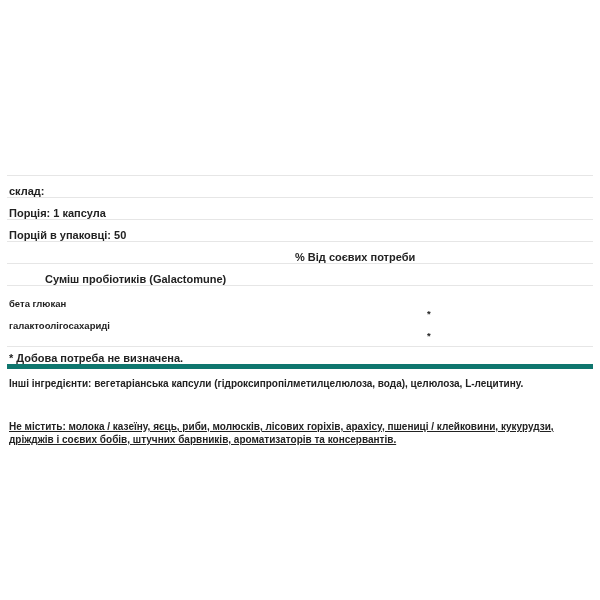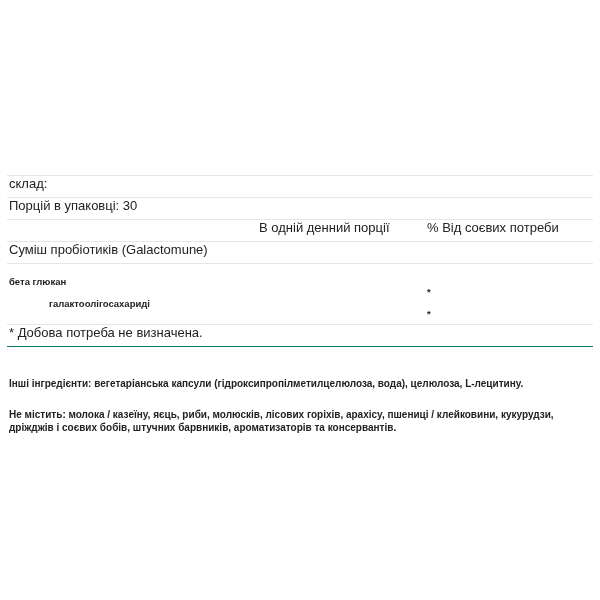--- a/index.html
+++ b/index.html
@@ -4,27 +4,27 @@
   <style>
     html, body { margin: 0; padding: 0; background: #ffffff; }
     body {
       width: 600px; height: 600px; position: relative; overflow: hidden;
       font-family: "Liberation Sans", "DejaVu Sans", sans-serif;
       color: #222222;
     }
     .wrap { position: absolute; left: 7px; top: 175px; width: 586px; }
     .row {
       border-top: 1px solid #e6e6e6;
-      font-size: 13px; font-weight: normal;
-      display: flex; align-items: flex-start;
+      font-size: 11px; font-weight: bold;
+      display: flex; align-items: flex-end;
       box-sizing: border-box;
     }
     .row.simple { height: 22px; padding-left: 2px; }
-    .row.last { border-bottom: 1px solid #0f766e; }
-    .col1 { width: 250px; padding-left: 2px; }
+    .row.last { border-bottom: 5px solid #0f766e; }
+    .col1 { width: 250px; padding-left: 2px; margin-left: 36px; }
     .col2 { width: 168px; }
     .col3 { flex: 1; }
     .row.header { height: 22px; }
     .row.main { height: 22px; }
     .sub {
       border-top: 1px solid #e6e6e6;
       height: 60px; position: relative; font-size: 9.5px; font-weight: bold; text-align: center;
     }
     .sub .name { position: absolute; left: 2px; }
     .sub .star { position: absolute; left: 420px; font-weight: bold; }
@@ -35,36 +35,38 @@
     }
   </style>
 </head>
 <body>
 
 <div class="wrap">
   <div class="row simple">
     <span>склад:</span>
   </div>
   <div class="row simple">
-    <span>Порцій в упаковці: 30</span>
+    <span>Порція: 1 капсула</span>
+  </div>
+  <div class="row simple">
+    <span>Порцій в упаковці: 50</span>
   </div>
   <div class="row header">
     <span class="col1"></span>
-    <span class="col2">В одній денний порції</span>
     <span class="col3">% Від соєвих потреби</span>
   </div>
   <div class="row main">
     <span class="col1">Суміш пробіотиків (Galactomune)</span>
     <span class="col3"></span>
   </div>
   <div class="sub">
     <span class="name" style="top:12px;">бета глюкан</span>
     <span class="star" style="top:22px;">*</span>
-    <span class="name" style="top:34px;margin-left:40px;">галактоолігосахариді</span>
+    <span class="name" style="top:34px;">галактоолігосахариді</span>
     <span class="star" style="top:44px;">*</span>
   </div>
   <div class="row note last">
     <span>* Добова потреба не визначена.</span>
   </div>
 </div>
 
 <div class="para" style="top:377px;">Інші інгредієнти: вегетаріанська капсули (гідроксипропілметилцелюлоза, вода), целюлоза, L-лецитину.</div>
-<div class="para" style="top:408px;">Не містить: молока / казеїну, яєць, риби, молюсків, лісових горіхів, арахісу, пшениці / клейковини, кукурудзи, дріжджів і соєвих бобів, штучних барвників, ароматизаторів та консервантів.</div>
+<div class="para" style="top:420px;text-decoration:underline;">Не містить: молока / казеїну, яєць, риби, молюсків, лісових горіхів, арахісу, пшениці / клейковини, кукурудзи, дріжджів і соєвих бобів, штучних барвників, ароматизаторів та консервантів.</div>
 
 </body></html>

